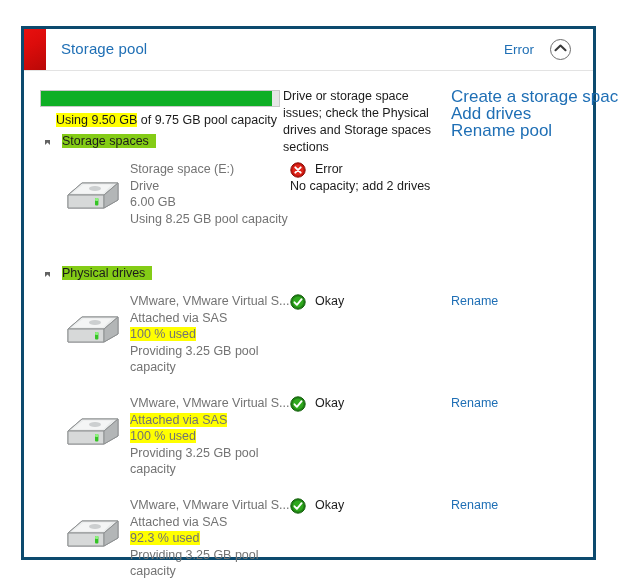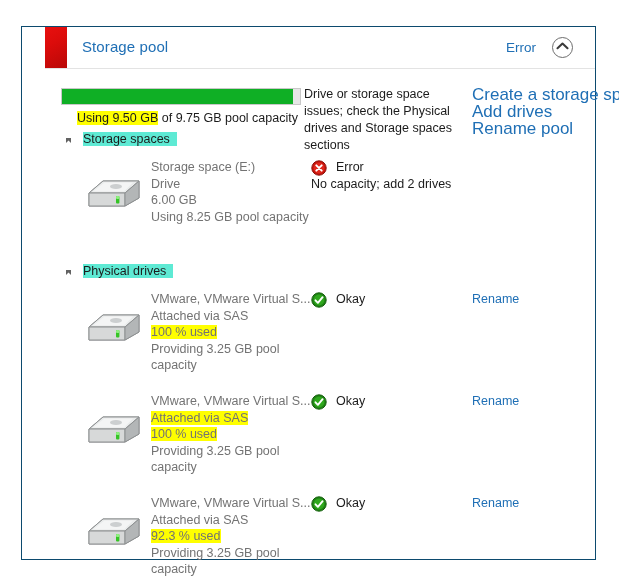--- a/index.html
+++ b/index.html
@@ -15,24 +15,23 @@
     -webkit-font-smoothing: antialiased;
   }
 
   
   .panel {
     position: absolute;
     left: 21px;
     top: 26px;
     width: 575px;
     height: 534px;
-    border: 1px solid #0c4a6e;
+    border: 3px solid #0c4a6e;
     background: #ffffff;
     box-sizing: border-box;
-    padding-left: 23px;
   }
 
   
   .panel-header {
     position: relative;
     height: 42px;
     border-bottom: 1px solid #e3e3e3;
     box-sizing: border-box;
   }
   .accent-bar {
@@ -160,21 +159,21 @@
     width: 0; height: 0;
     border-left: 5px solid #636363;
     border-bottom: 5px solid transparent;
   }
   .section-label {
     position: absolute;
     left: 22px;
     top: 1px;
     font-size: 12.5px;
     color: #1b1b1b;
-    background: #5eead4;
+    background: #84cc16;
     padding-right: 7px;
     white-space: nowrap;
   }
   .section-rule {
     position: absolute;
     left: 22px;
     right: 0;
     top: 10px;
     height: 1px;
     background: #dcdcdc;

